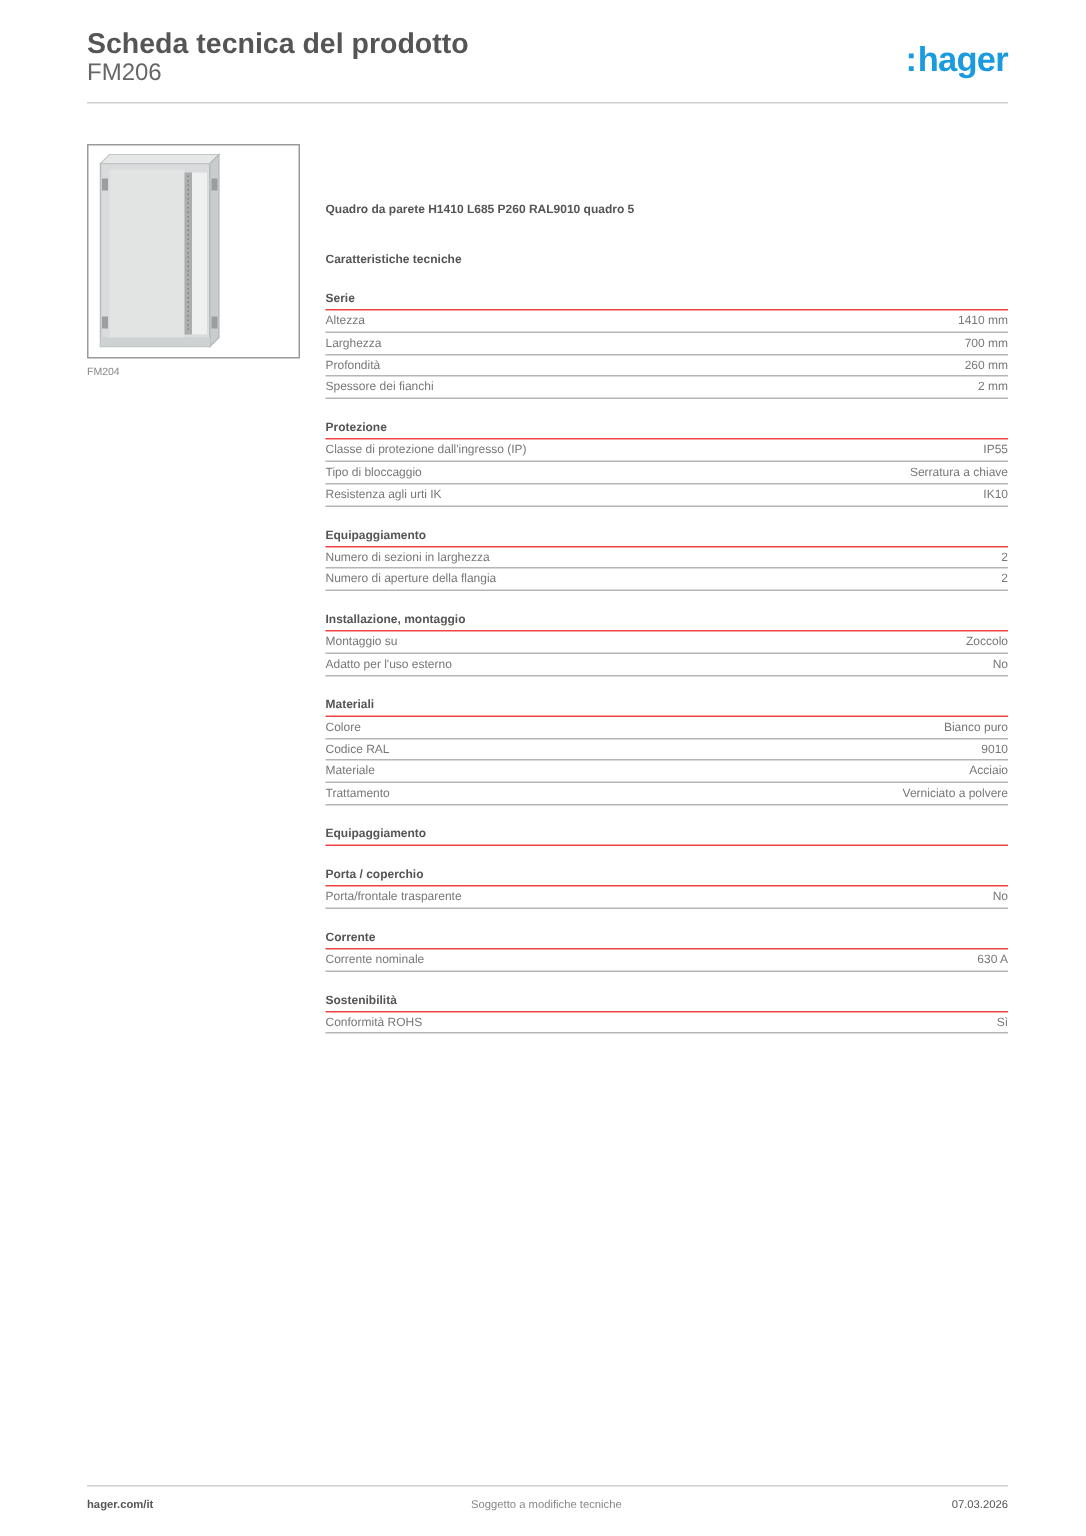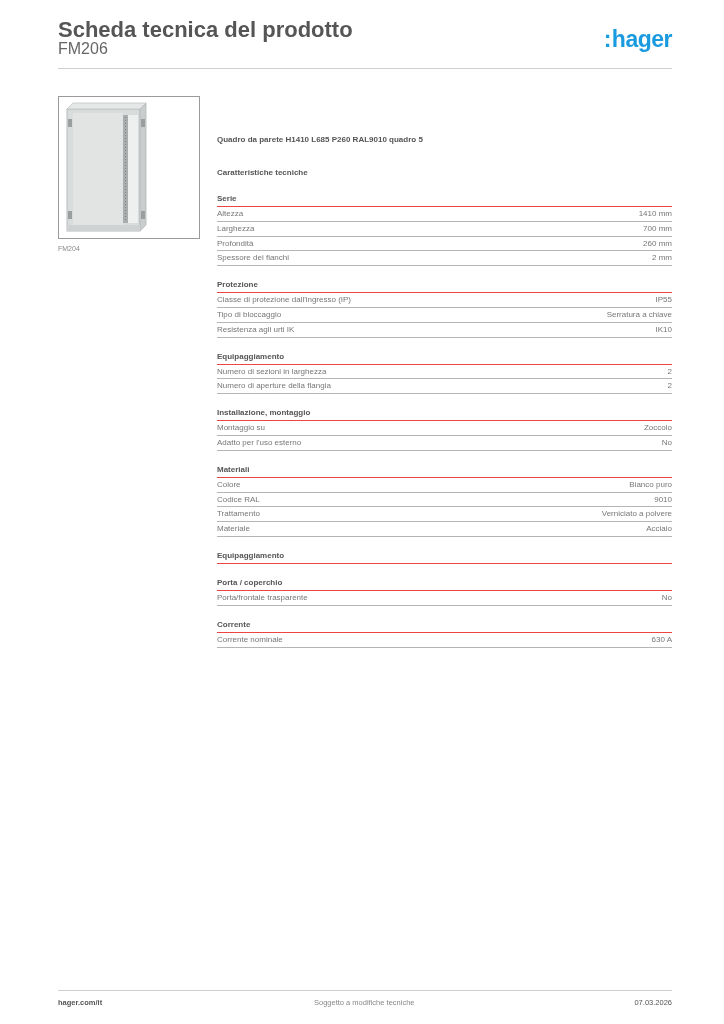--- a/index.html
+++ b/index.html
@@ -1,21 +1,21 @@
 <!DOCTYPE html>
 <html><head>
 <meta charset="utf-8">
 <style>
   html, body { margin: 0; padding: 0; background: #ffffff; }
   body {
     width: 724px; height: 1024px; position: relative; overflow: hidden;
     font-family: "Liberation Sans", sans-serif; color: #555;
   }
   .header { position: absolute; left: 58px; top: 20px; width: 614px; }
-  .title { font-size: 22px; font-weight: bold; color: #555; line-height: 20px; }
+  .title { font-size: 19px; font-weight: bold; color: #555; line-height: 20px; }
   .subtitle { font-size: 16px; color: #666; line-height: 18px; }
   .logo {
     position: absolute; right: 52px; top: 26px;
     font-size: 23px; font-weight: bold; color: #1a9be0; letter-spacing: -0.5px;
   }
   .logo .colon { font-size: 23px; margin-right: 1px; }
   .header-rule { position: absolute; left: 58px; top: 68px; width: 614px; height: 1px; background: #cfcfcf; }
 
   .image-box {
     position: absolute; left: 58px; top: 96px; width: 142px; height: 143px;
@@ -147,27 +147,27 @@
     <div class="group-title">Materiali</div>
     <div class="row">
         <span>Colore</span>
         <span>Bianco puro</span>
       </div>
     <div class="row">
         <span>Codice RAL</span>
         <span>9010</span>
       </div>
     <div class="row">
+        <span>Materiale</span>
+        <span>Acciaio</span>
+      </div>
+    <div class="row">
         <span>Trattamento</span>
         <span>Verniciato a polvere</span>
       </div>
-    <div class="row">
-        <span>Materiale</span>
-        <span>Acciaio</span>
-      </div>
   </div>
 
   <div class="group">
     <div class="group-title">Equipaggiamento</div>
   </div>
 
   <div class="group">
     <div class="group-title">Porta / coperchio</div>
     <div class="row">
         <span>Porta/frontale trasparente</span>
@@ -176,20 +176,27 @@
   </div>
 
   <div class="group">
     <div class="group-title">Corrente</div>
     <div class="row">
         <span>Corrente nominale</span>
         <span>630 A</span>
       </div>
   </div>
 
+  <div class="group">
+    <div class="group-title">Sostenibilità</div>
+    <div class="row">
+        <span>Conformità ROHS</span>
+        <span>Sì</span>
+      </div>
+  </div>
 </div>
 
 <div class="footer-rule"></div>
 <div class="footer">
   <span class="left">hager.com/it</span>
   <span class="center">Soggetto a modifiche tecniche</span>
   <span class="right">07.03.2026</span>
 </div>
 
 </body></html>

